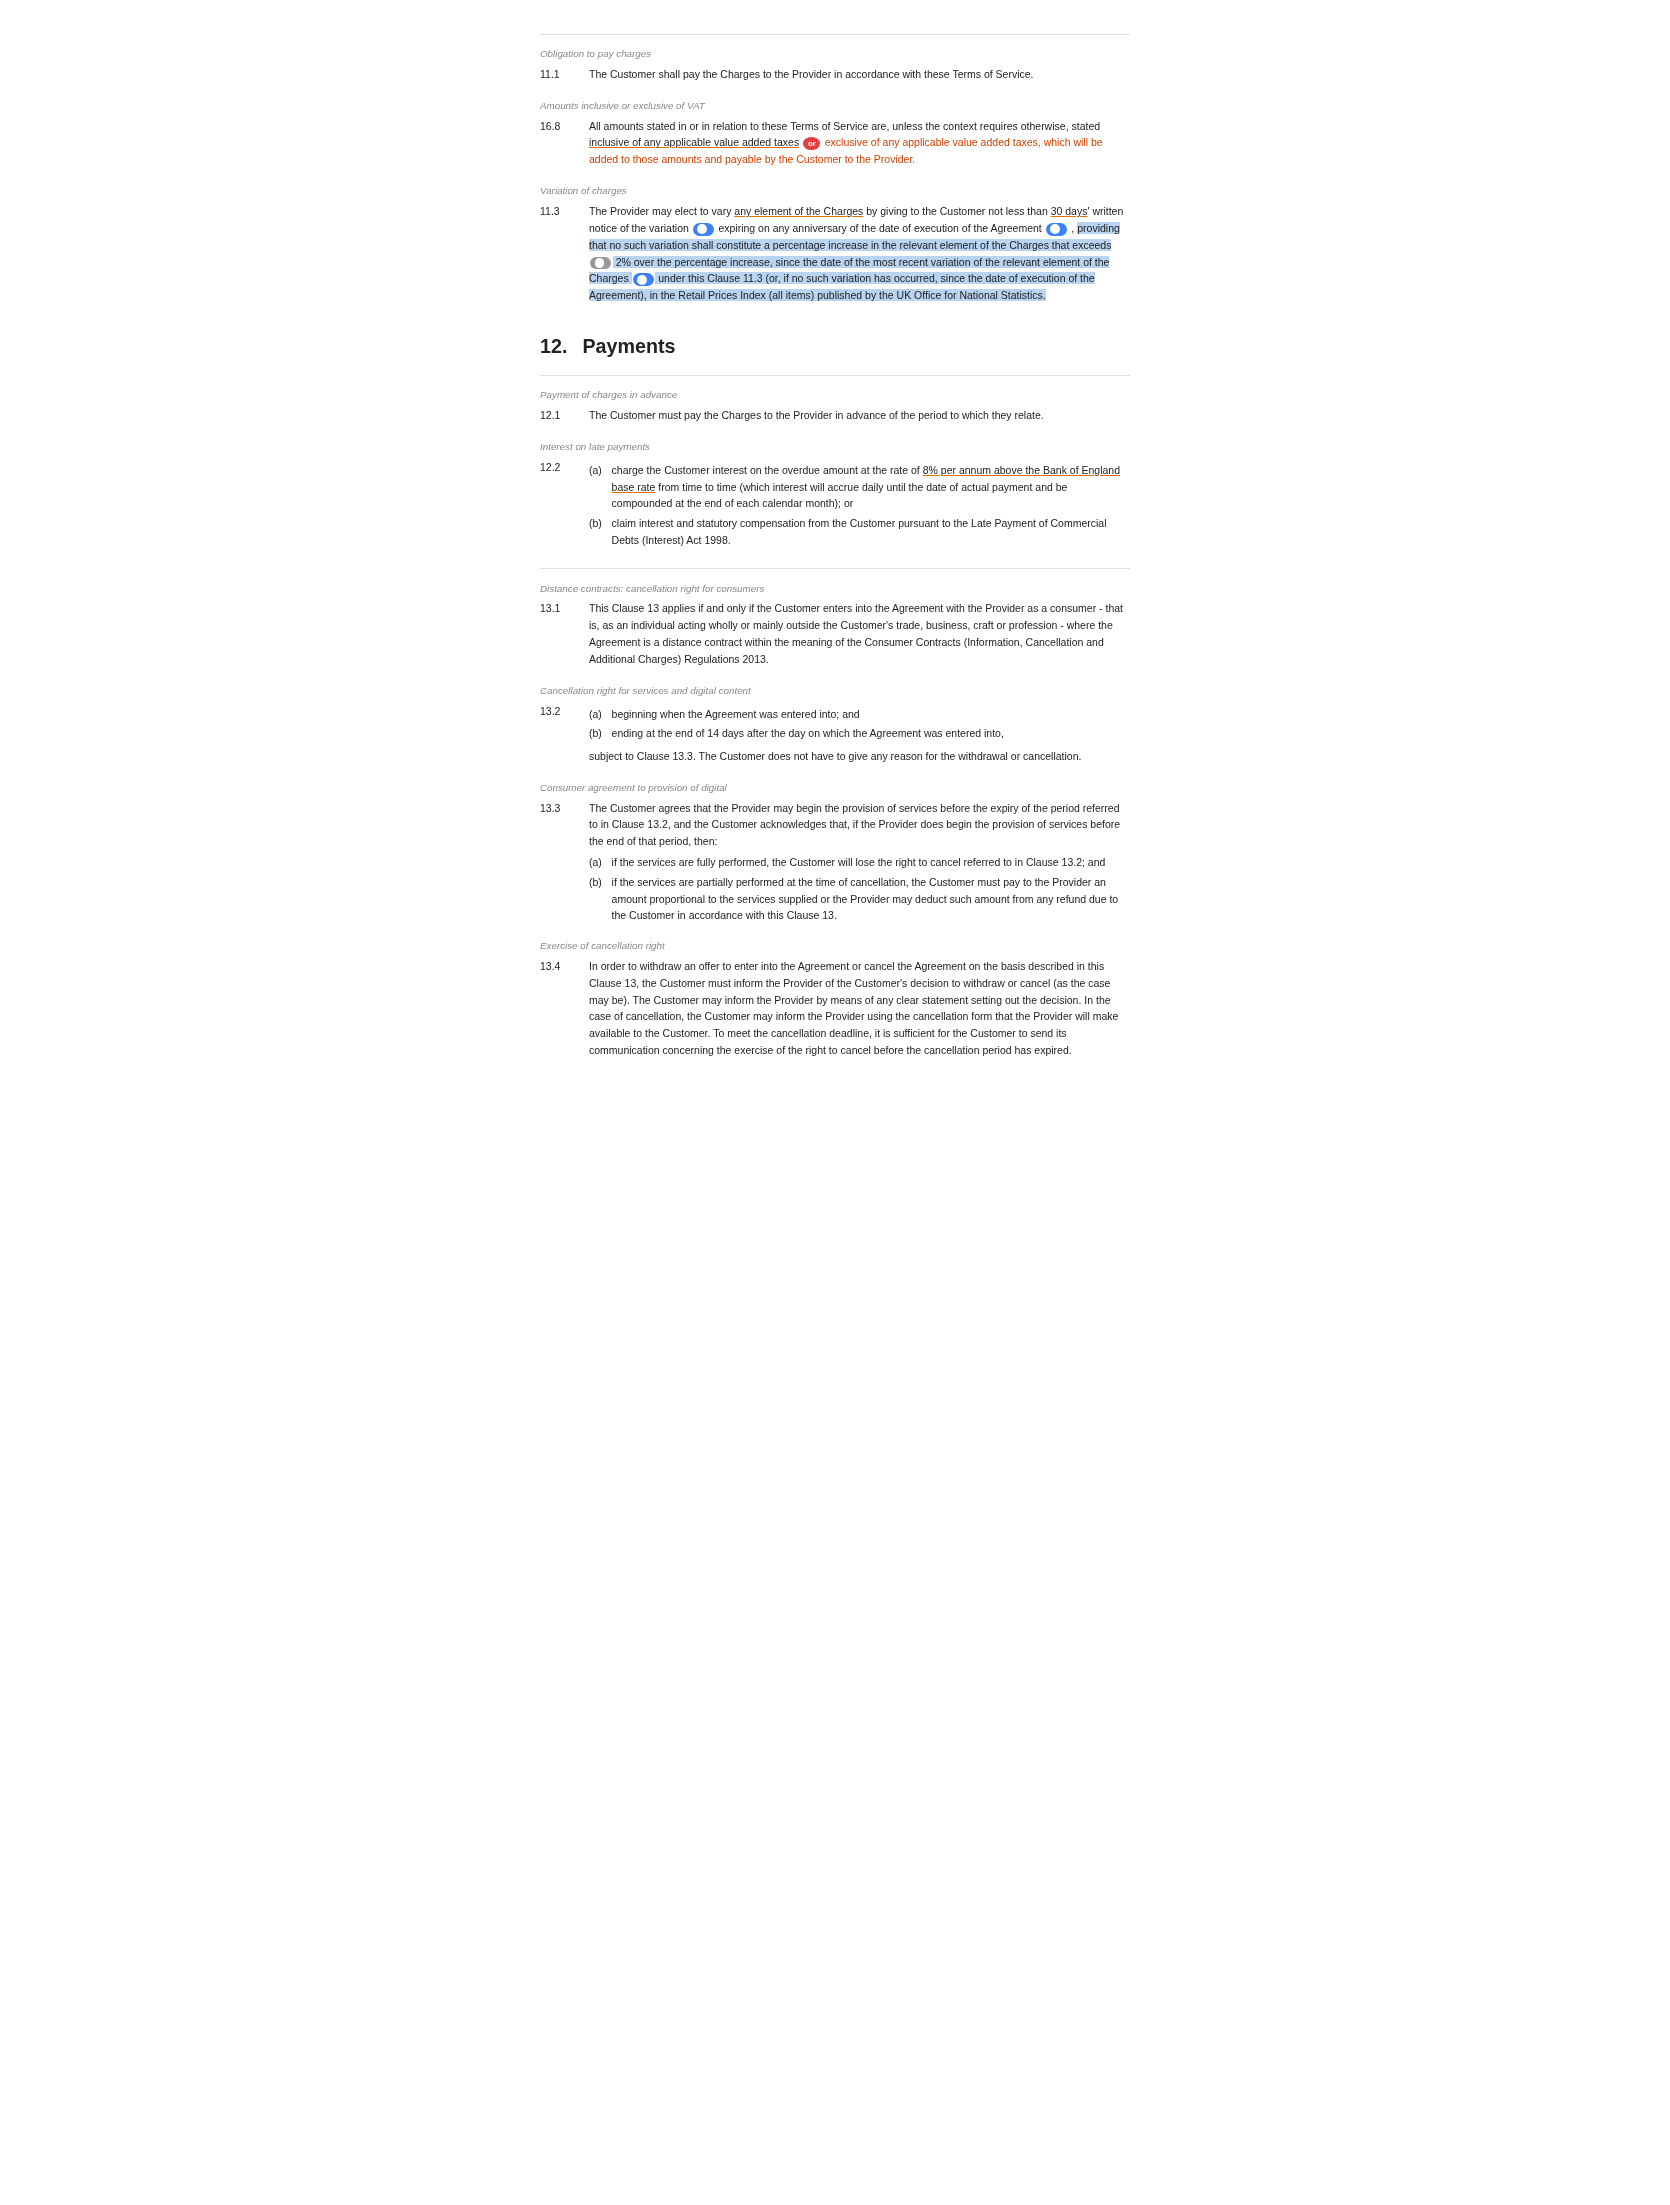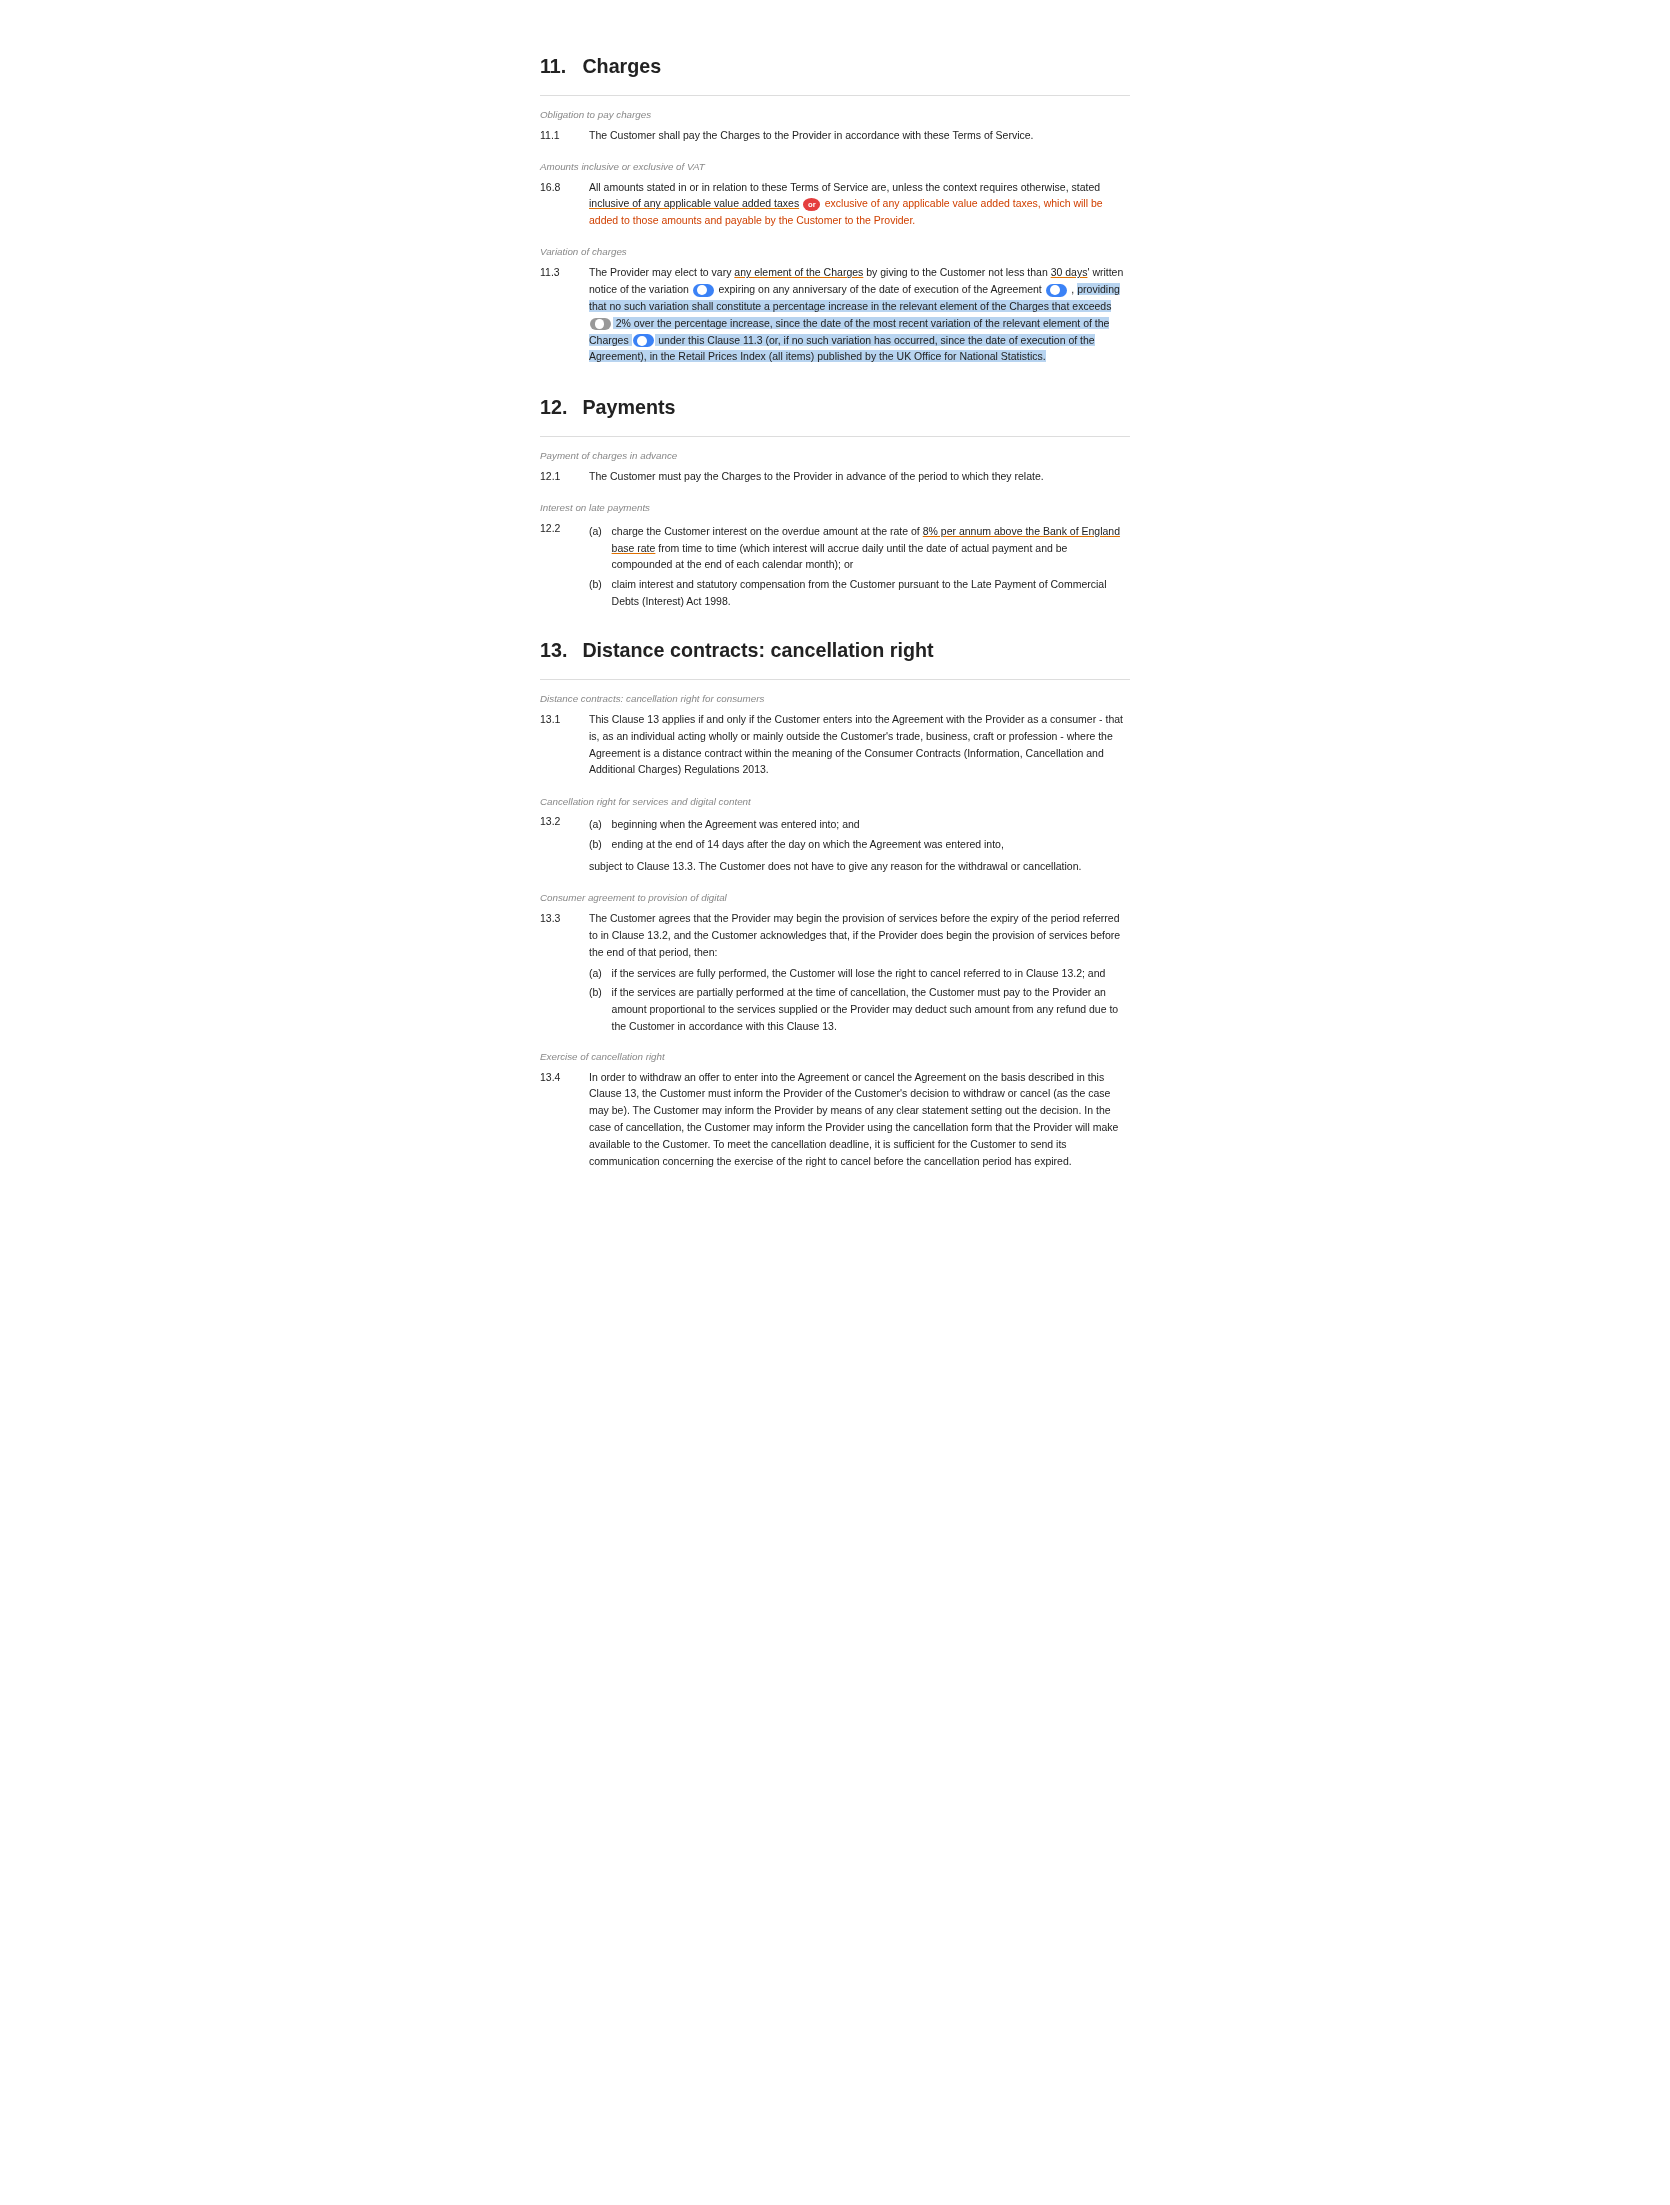--- a/index.html
+++ b/index.html
@@ -121,24 +121,20 @@
       border-top: 0.7px solid #ddd;
       margin: 5.6px 0 11.2px 0;
     }
   </style>
 </head>
 <body>
 
 <div id="document-content">
 
   <div class="section-block">
-    <h2>
-      <span class="section-num">11.</span>
-      <span>Charges</span>
-    </h2>
     <hr class="section-divider">
 
     <p class="italic-heading">Obligation to pay charges</p>
     <div class="clause-row">
       <span class="clause-num">11.1</span>
       <div class="clause-content">
         <p>The Customer shall pay the Charges to the Provider in accordance with these Terms of Service.</p>
       </div>
     </div>
 
@@ -196,24 +192,20 @@
           <li>
             <span class="sub-label">(b)</span>
             <span>claim interest and statutory compensation from the Customer pursuant to the Late Payment of Commercial Debts (Interest) Act 1998.</span>
           </li>
         </ul>
       </div>
     </div>
   </div>
 
   <div class="section-block">
-    <h2>
-      <span class="section-num">13.</span>
-      <span>Distance contracts: cancellation right</span>
-    </h2>
     <hr class="section-divider">
 
     <p class="italic-heading">Distance contracts: cancellation right for consumers</p>
     <div class="clause-row">
       <span class="clause-num">13.1</span>
       <div class="clause-content">
         <p>This Clause 13 applies if and only if the Customer enters into the Agreement with the Provider as a consumer - that is, as an individual acting wholly or mainly outside the Customer's trade, business, craft or profession - where the Agreement is a distance contract within the meaning of the Consumer Contracts (Information, Cancellation and Additional Charges) Regulations 2013.</p>
       </div>
     </div>
 

